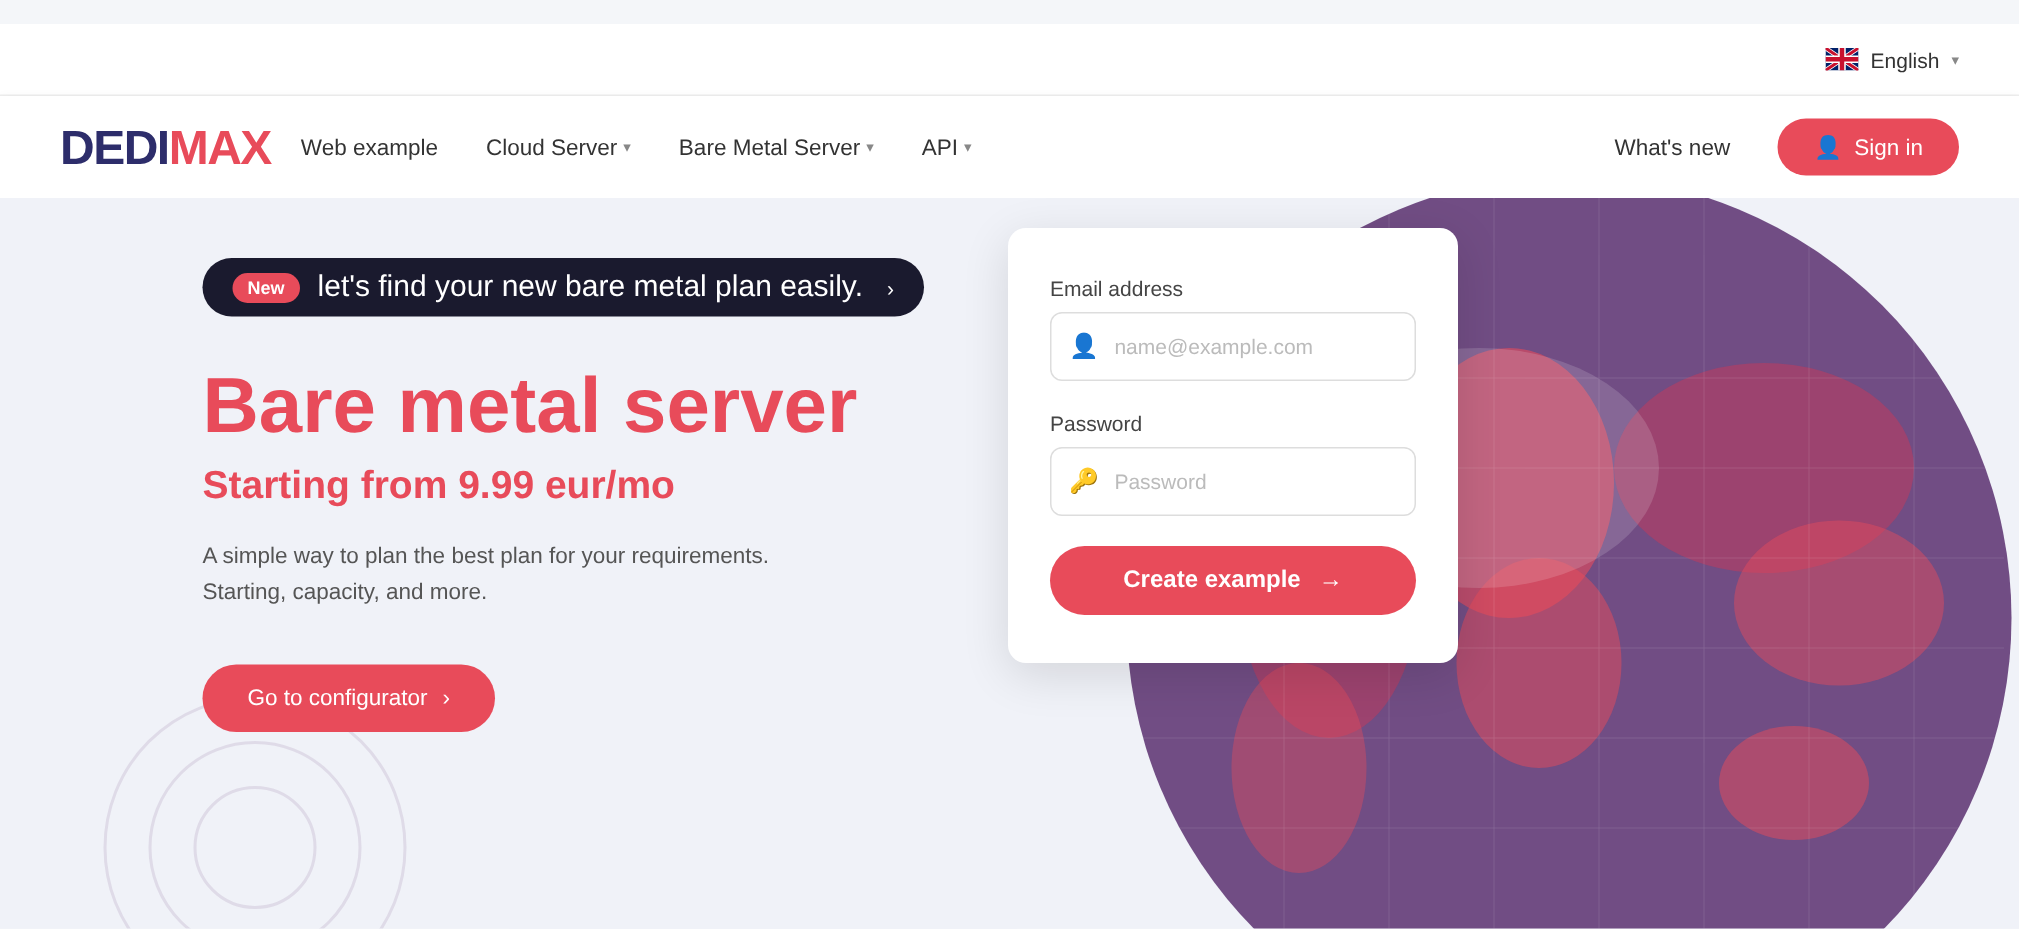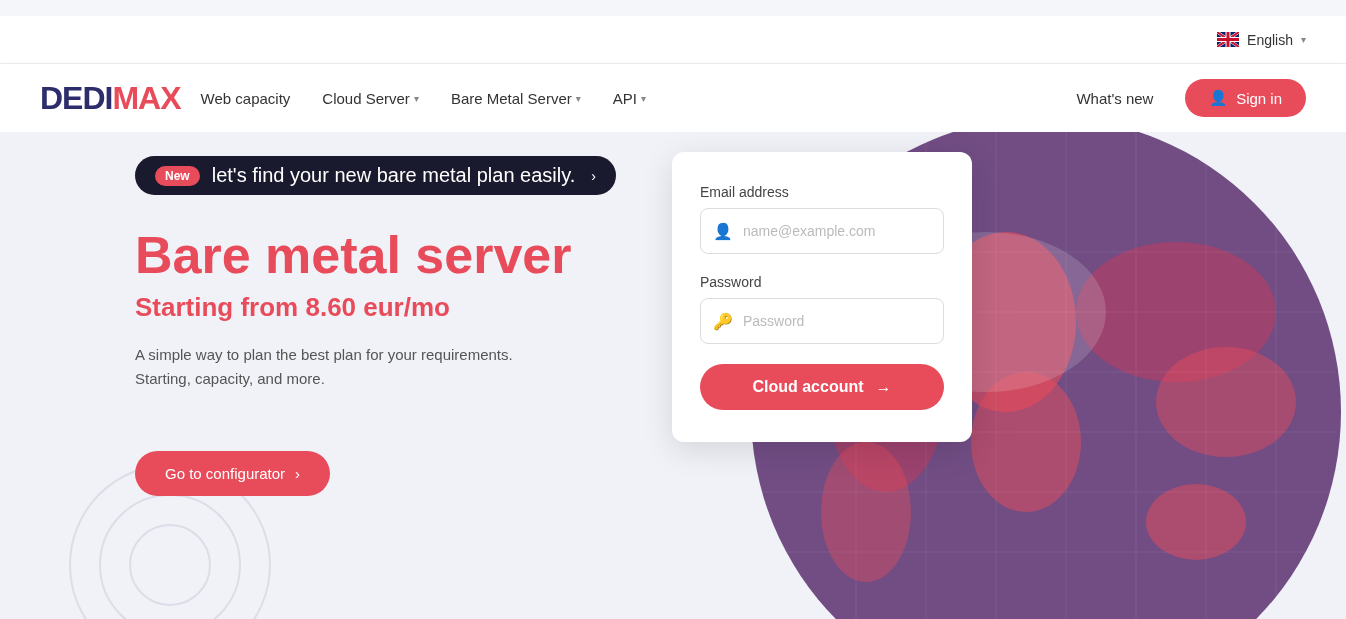--- a/index.html
+++ b/index.html
@@ -112,21 +112,21 @@
       bottom: -40px;
       width: 220px;
       height: 220px;
       opacity: 0.12;
     }
 
     
     .hero-content {
       position: absolute;
       left: 135px;
-      top: 24px;
+      top: 40px;
       max-width: 600px;
     }
     .new-badge-row {
       display: flex;
       align-items: center;
       gap: 12px;
       background: #1a1a2e;
       border-radius: 24px;
       padding: 8px 20px;
       display: inline-flex;
@@ -173,21 +173,20 @@
       background: #e84b5a;
       color: #fff;
       border: none;
       border-radius: 28px;
       padding: 14px 30px;
       font-size: 15px;
       cursor: pointer;
       display: inline-flex;
       align-items: center;
       gap: 10px;
-      margin-top: 24px;
     }
 
     
     .form-card {
       position: absolute;
       right: 374px;
       top: 20px;
       width: 300px;
       background: #fff;
       border-radius: 12px;
@@ -257,21 +256,21 @@
     <span style="font-size:10px;color:#888;">▾</span>
   </div>
 </div>
 
 <nav class="navbar">
   <a class="logo" href="#">
     <span class="logo-dedi">DEDI</span><span class="logo-max">MAX</span>
   </a>
   <div class="nav-links">
     <a class="nav-link" href="#">
-      <span>Web capacity</span>
+      <span>Web example</span>
     </a>
     <a class="nav-link" href="#">
       <span>Cloud Server</span>
       <span class="chevron">▾</span>
     </a>
     <a class="nav-link" href="#">
       <span>Bare Metal Server</span>
       <span class="chevron">▾</span>
     </a>
     <a class="nav-link" href="#">
@@ -339,21 +338,21 @@
     <circle cx="110" cy="110" r="40" fill="none" stroke="#6a3d7a" stroke-width="2"></circle>
   </svg>
 
   <div class="hero-content">
     <div class="new-badge-row">
       <span class="new-badge">New</span>
       <span class="new-badge-text">let's find your new bare metal plan easily.</span>
       <span class="new-badge-arrow">›</span>
     </div>
     <h1 class="hero-title">Bare metal server</h1>
-    <p class="hero-subtitle">Starting from 8.60 eur/mo</p>
+    <p class="hero-subtitle">Starting from 9.99 eur/mo</p>
     <p class="hero-desc">
       <span>A simple way to plan the best plan for your requirements.</span><br>
       <span>Starting, capacity, and more.</span>
     </p>
     <button class="configurator-btn">
       <span>Go to configurator</span>
       <span>›</span>
     </button>
   </div>
 
@@ -364,18 +363,18 @@
       <input class="form-input" type="email" placeholder="name@example.com" style="">
     </div>
 
     <label class="form-label">Password</label>
     <div class="form-input-wrap">
       <span class="input-icon">🔑</span>
       <input class="form-input" type="password" placeholder="Password" style="">
     </div>
 
     <button class="create-btn">
-      <span>Cloud account</span>
+      <span>Create example</span>
       <span>→</span>
     </button>
   </div>
 
 </div>
 
 </body></html>

